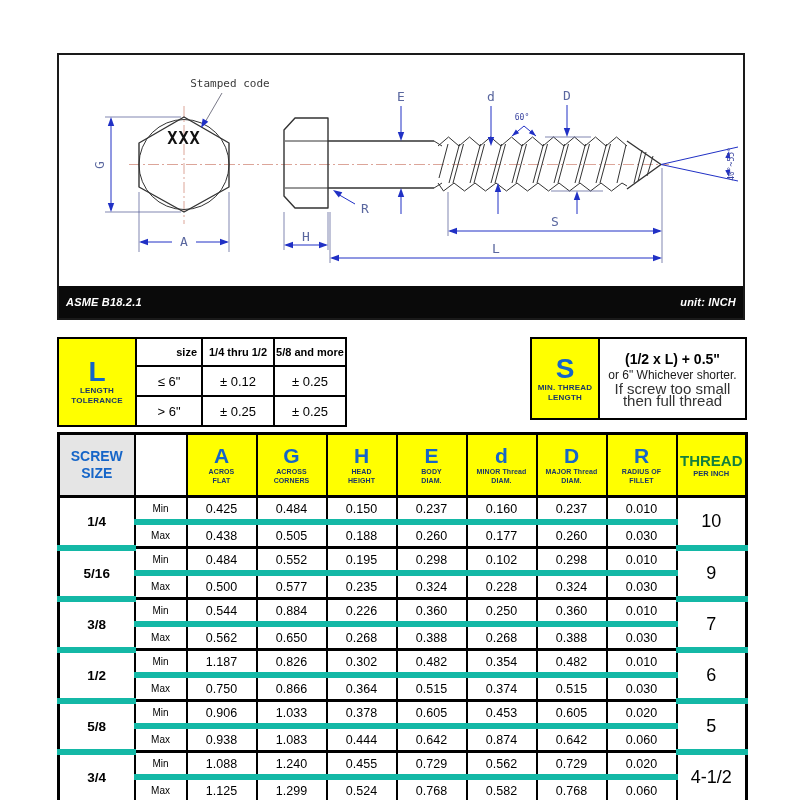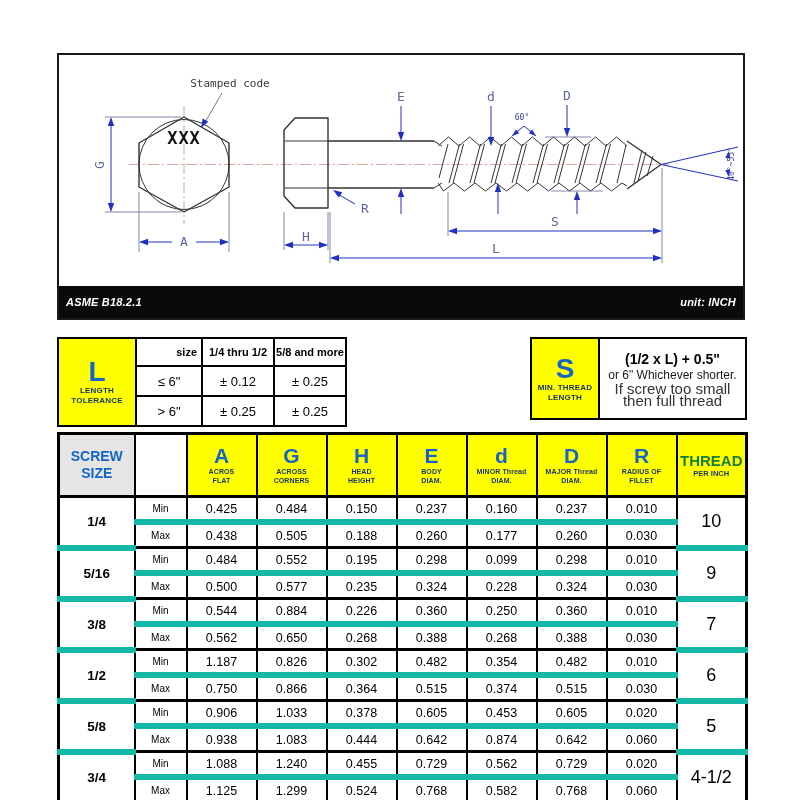--- a/index.html
+++ b/index.html
@@ -361,21 +361,21 @@
         <td>0.260</td>
         <td>0.030</td>
       </tr>
       <tr class="gtop">
         <td class="size" rowspan="2">5/16</td>
         <td class="mm">Min</td>
         <td>0.484</td>
         <td>0.552</td>
         <td>0.195</td>
         <td>0.298</td>
-        <td>0.099</td>
+        <td>0.102</td>
         <td>0.298</td>
         <td>0.010</td>
         <td class="tpi" rowspan="2">9</td>
       </tr>
       <tr class="gbot">
         <td class="mm">Max</td>
         <td>0.500</td>
         <td>0.577</td>
         <td>0.235</td>
         <td>0.324</td>

